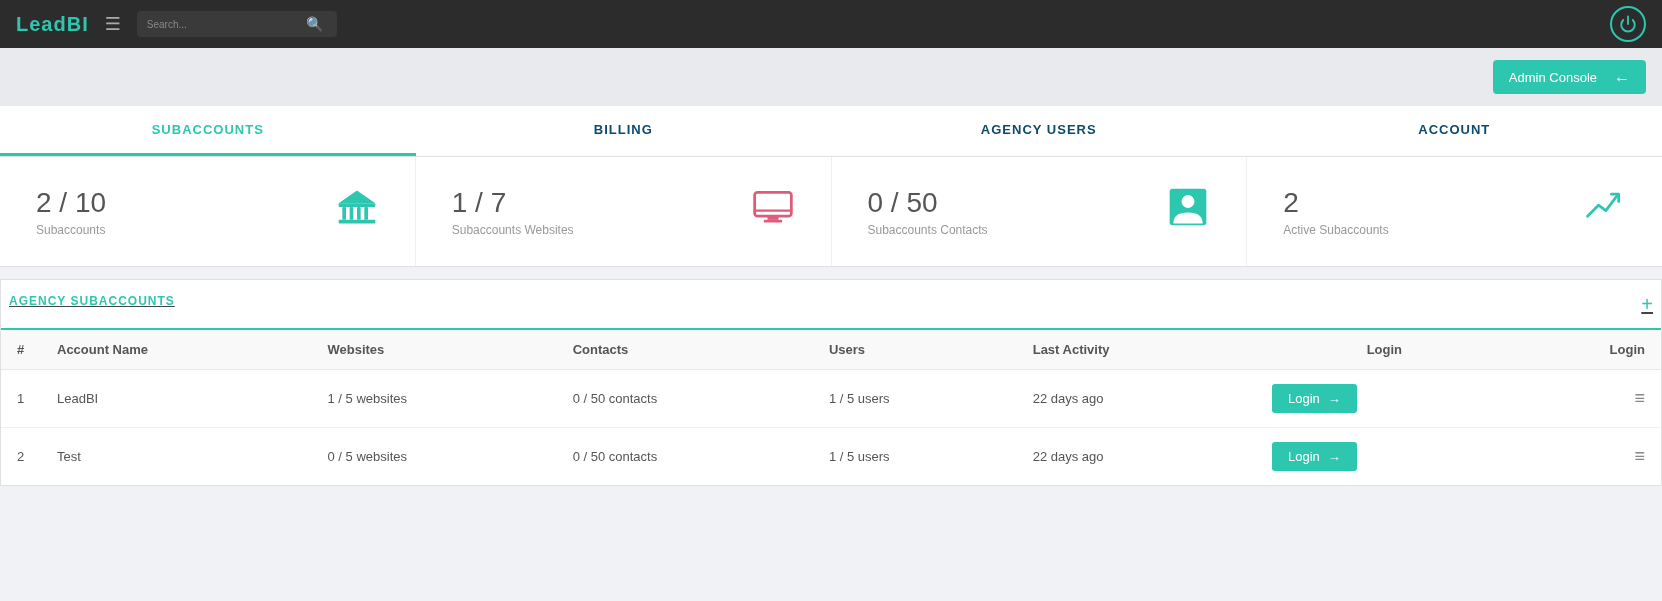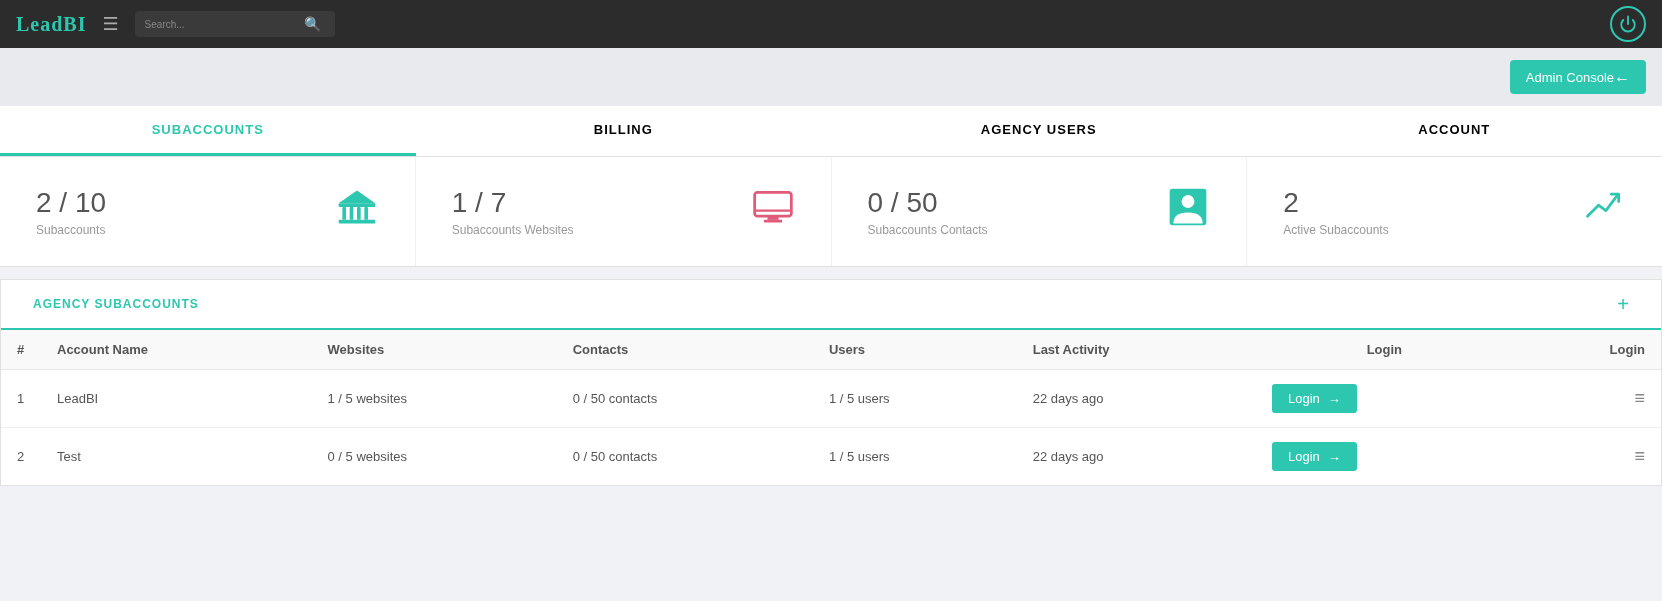--- a/index.html
+++ b/index.html
@@ -13,21 +13,21 @@
       padding: 0 16px;
       height: 48px;
       position: relative;
     }
     .logo {
       color: #fff;
       font-size: 20px;
       font-weight: 300;
       letter-spacing: 1px;
     }
-    .logo span { color: #2dc7b0; font-weight: 700; font-family: Liberation Serif, serif; }
+    .logo span { color: #2dc7b0; font-weight: 700; }
     .hamburger {
       color: #aaa;
       font-size: 18px;
       margin-left: 16px;
       cursor: pointer;
     }
     .search-bar {
       margin-left: 16px;
       display: flex;
       align-items: center;
@@ -69,39 +69,39 @@
     }
     .admin-console-btn {
       background: #2dc7b0;
       color: #fff;
       border: none;
       padding: 8px 16px;
       border-radius: 4px;
       cursor: pointer;
       display: flex;
       align-items: center;
-      gap: 0;
+      gap: 17px;
       font-size: 13px;
       font-weight: 500;
     }
     .admin-console-btn .arrow { font-size: 16px; }
 
     
     .tabs {
       background: #fff;
       display: flex;
       border-bottom: 1px solid #e0e0e0;
     }
     .tab {
       flex: 1;
       text-align: center;
       padding: 16px;
       font-size: 13px;
       font-weight: 600;
-      color: #000000;
+      color: #0c4a6e;
       cursor: pointer;
       letter-spacing: 1px;
       text-transform: uppercase;
       border-bottom: 3px solid transparent;
     }
     .tab.active {
       color: #2dc7b0;
       border-bottom: 3px solid #2dc7b0;
     }
 
@@ -141,24 +141,25 @@
     .icon-trending { color: #2dc7b0; }
 
     
     .section {
       background: #fff;
       margin: 12px 0 0 0;
       border: 1px solid #e0e0e0;
     }
     .section-header {
       display: flex;
-      align-items: center;
+      align-items: flex-start;
       justify-content: space-between;
-      padding: 14px 32px;
+      padding: 14px 8px;
       border-bottom: 2px solid #2dc7b0;
+      text-decoration: underline;
     }
     .section-title {
       font-size: 12px;
       font-weight: 700;
       color: #2dc7b0;
       letter-spacing: 1px;
       text-transform: uppercase;
     }
     .add-btn {
       background: none;

